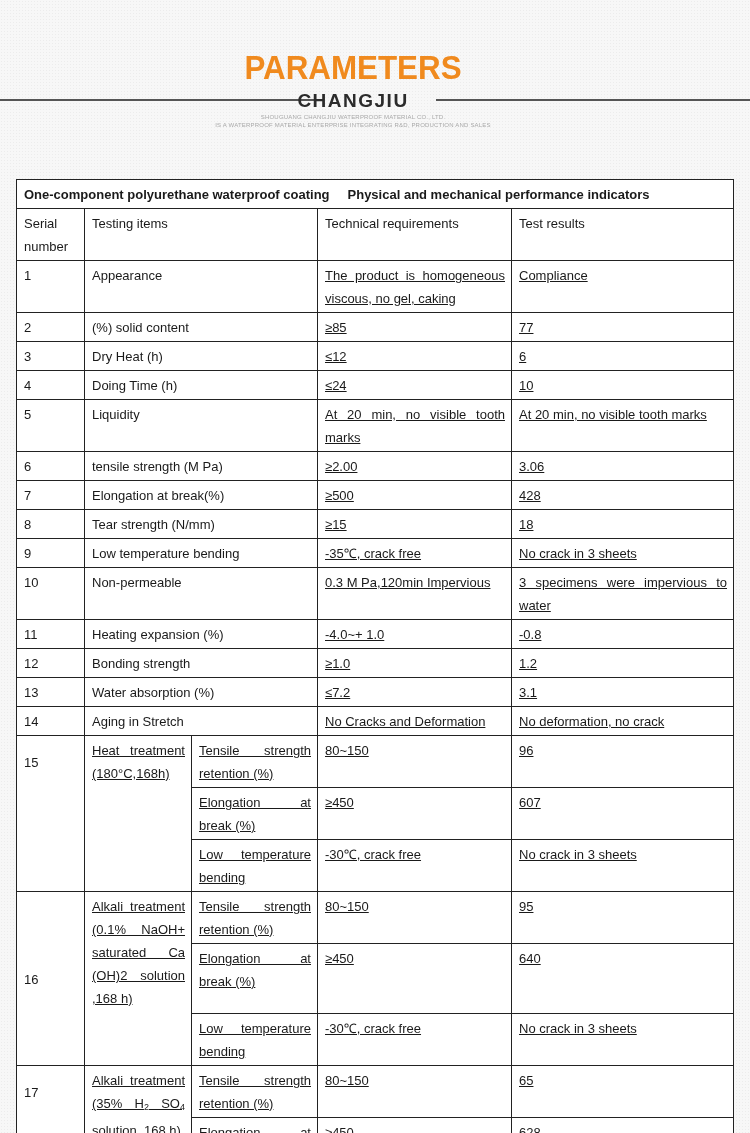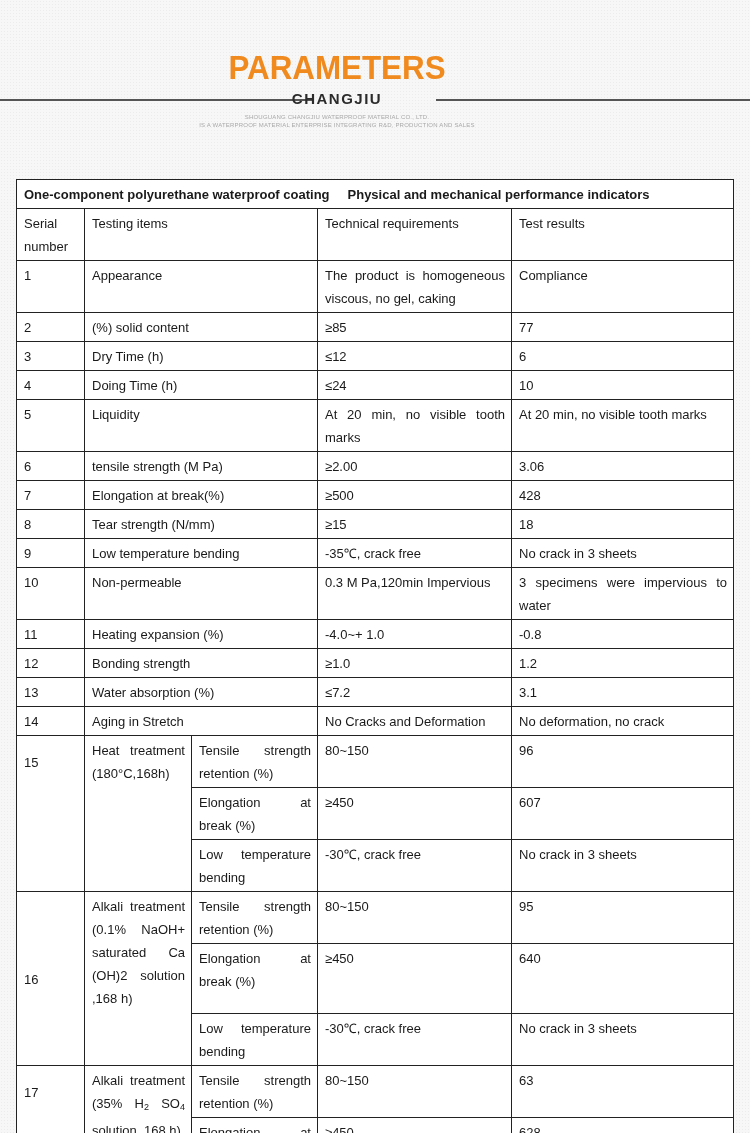--- a/index.html
+++ b/index.html
@@ -5,51 +5,51 @@
   html, body { margin: 0; padding: 0; }
   body {
     width: 750px; height: 1133px; overflow: hidden;
     background-color: #f7f7f7;
     background-image: radial-gradient(#ececec 0.6px, transparent 0.7px);
     background-size: 3px 3px;
     font-family: "Liberation Sans", sans-serif;
     color: #222;
     position: relative;
   }
-  .header { position: absolute; left: 0; top: 0; width: 674px; height: 140px; }
+  .header { position: absolute; left: 0; top: 0; width: 674px; height: 140px; padding-left: 32px; }
   .title {
     position: absolute; left: 0; right: 0; top: 49px; text-align: center;
     font-family: "Liberation Sans", sans-serif; font-weight: bold;
     font-size: 33px; color: #f08a1e; letter-spacing: 0px;
     transform: scaleX(0.95);
   }
   .rule { position: absolute; top: 99px; height: 2px; background: #555; }
   .rule.left { left: 0; width: 314px; }
   .rule.right { left: 436px; width: 314px; }
   .brand {
     position: absolute; left: 0; right: 0; top: 90px; text-align: center;
-    font-weight: bold; font-size: 15px; color: #2b2b2b; letter-spacing: 1.5px;
+    font-weight: bold; font-size: 19px; color: #2b2b2b; letter-spacing: 1.5px;
   }
   .tagline {
     position: absolute; left: 0; right: 0; text-align: center;
     font-size: 6px; color: #a9a9a9; letter-spacing: 0.2px;
   }
   .tagline.l1 { top: 114px; }
   .tagline.l2 { top: 122px; }
 
   table.params {
     position: absolute; left: 16px; top: 179px; width: 717px;
     border-collapse: collapse; background: #fff;
     font-size: 13px; color: #1a1a1a; table-layout: fixed;
   }
   table.params td {
     border: 1.5px solid #222; vertical-align: top;
     padding: 3px 6px 2px 7px; line-height: 23px;
   }
-  td.just { text-align: justify; text-align-last: left; }
+  td.just { text-align: justify; text-align-last: left; text-decoration: underline; }
   td.title-cell { padding-top: 6px; padding-bottom: 5px; font-weight: bold; }
   td.mid { vertical-align: middle; }
   .gap { display: inline-block; width: 18px; }
   sub { font-size: 9px; vertical-align: -2px; }
 </style>
 </head>
 <body>
 
 <div class="header">
   <div class="title">PARAMETERS</div>
@@ -89,21 +89,21 @@
         <td class="just">Compliance</td>
       </tr>
       <tr>
         <td>2</td>
         <td colspan="2">(%) solid content</td>
         <td class="just">≥85</td>
         <td class="just">77</td>
       </tr>
       <tr>
         <td>3</td>
-        <td colspan="2">Dry Time (h)</td>
+        <td colspan="2">Dry Heat (h)</td>
         <td class="just">≤12</td>
         <td class="just">6</td>
       </tr>
       <tr>
         <td>4</td>
         <td colspan="2">Doing Time (h)</td>
         <td class="just">≤24</td>
         <td class="just">10</td>
       </tr>
       <tr style="height: 47px;">
@@ -200,21 +200,21 @@
       <tr style="height: 47px;">
         <td class="just">Low temperature bending</td>
         <td class="just">-30℃, crack free</td>
         <td class="just">No crack in 3 sheets</td>
       </tr>
       <tr style="height: 47px; margin-left: 12px;">
         <td rowspan="3" class="mid" style="vertical-align: top; padding-top: 15px;">17</td>
         <td rowspan="3" class="just"><span>Alkali treatment (35% H</span><sub>2</sub><span> SO</span><sub>4</sub><span> solution ,168 h)</span></td>
         <td class="just">Tensile strength retention (%)</td>
         <td class="just">80~150</td>
-        <td class="just">63</td>
+        <td class="just">65</td>
       </tr>
       <tr style="height: 47px;">
         <td class="just">Elongation at break (%)</td>
         <td class="just">≥450</td>
         <td class="just">628</td>
       </tr>
     </tbody>
 </table>
 
 </body></html>

